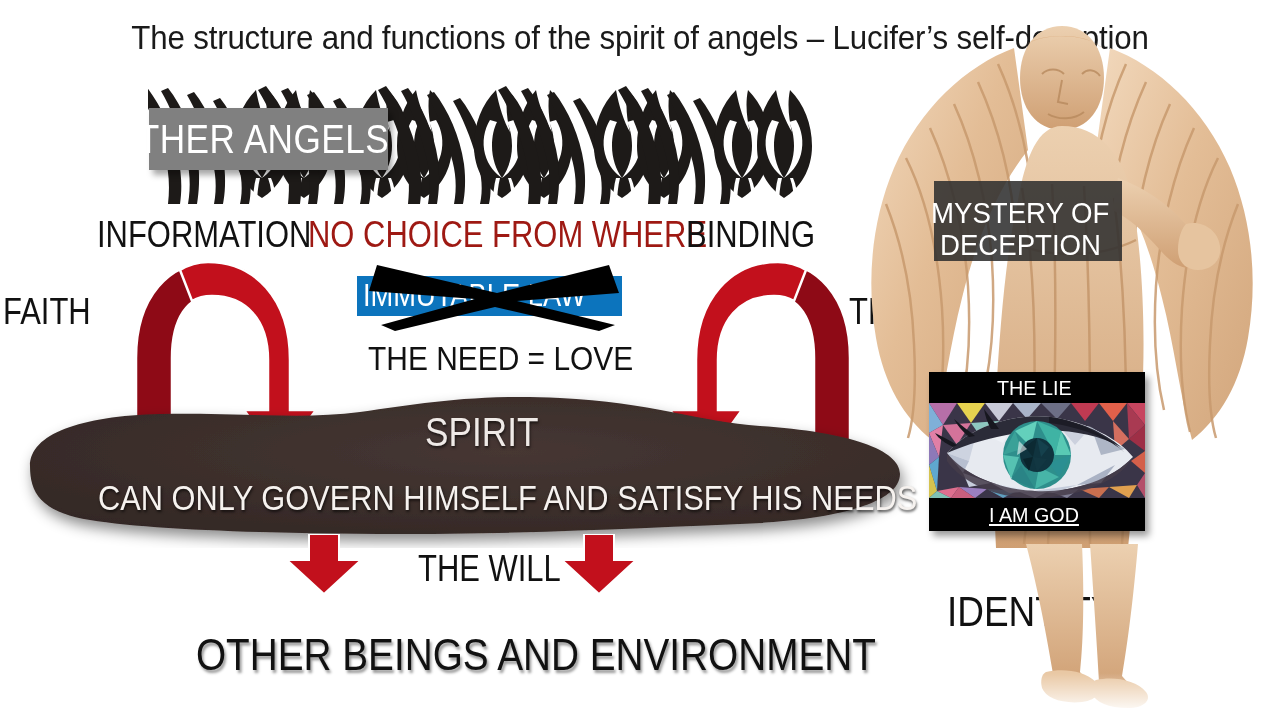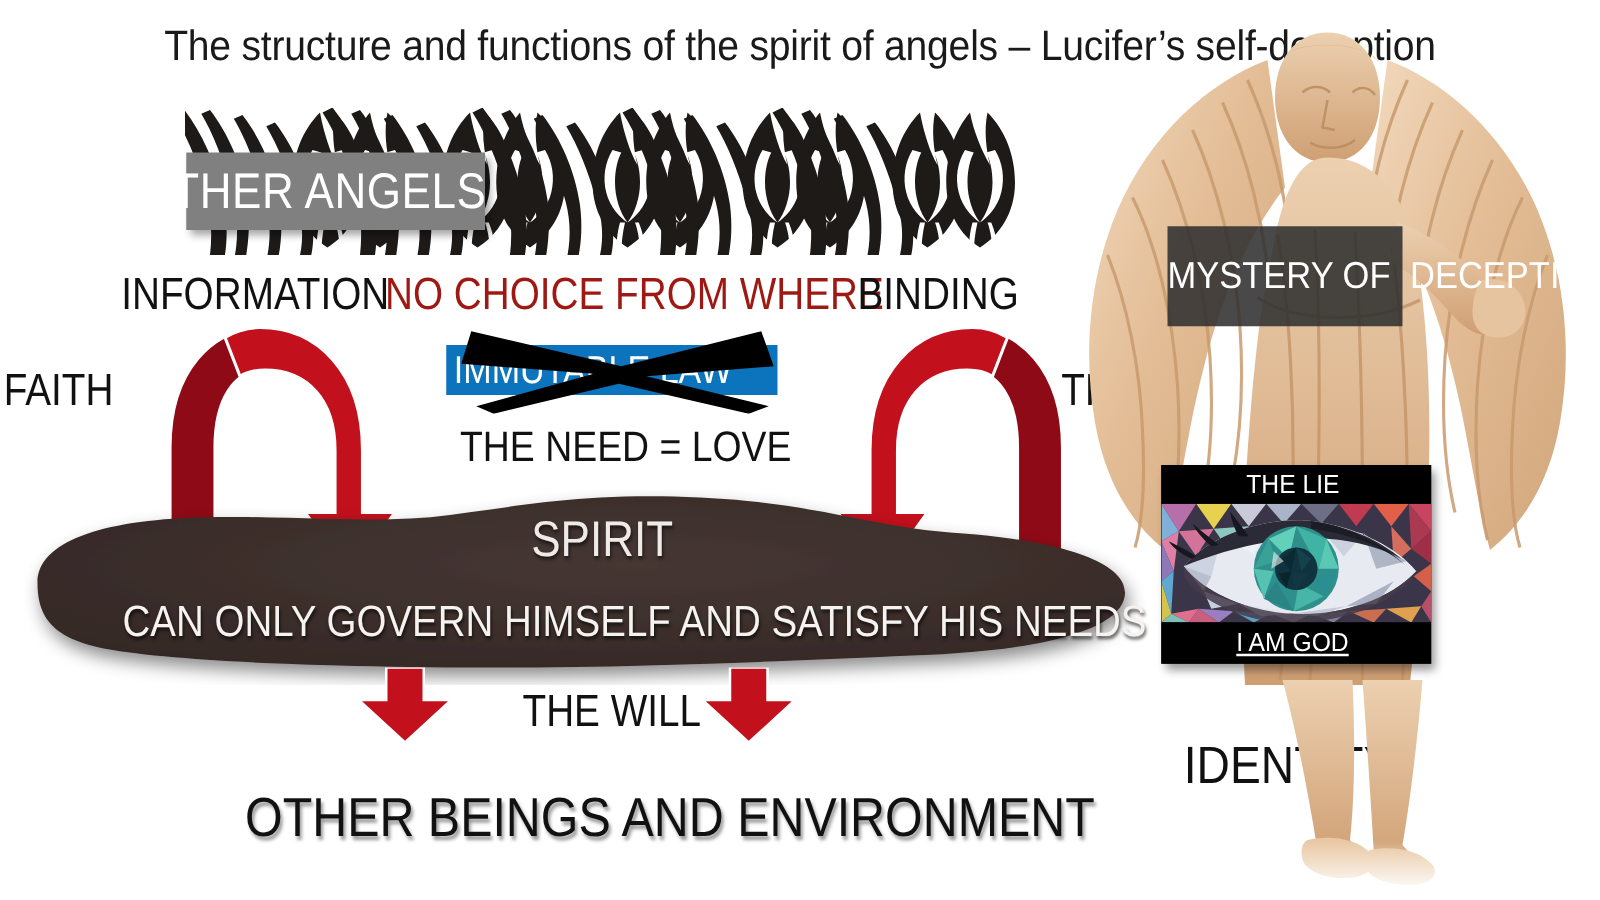--- a/index.html
+++ b/index.html
@@ -42,21 +42,21 @@
   #angel-art{
     position:absolute;
     left:148px; top:86px; width:675px; height:118px;
     overflow:hidden;
   }
   #angel-art svg{display:block;}
 
   
   #other-angels-box{
     position:absolute;
-    left:149px; top:122px;
+    left:149px; top:108px;
     width:239px; height:62px;
     background:#808080;
     box-shadow:4px 5px 6px rgba(0,0,0,0.35);
     display:flex;align-items:center;justify-content:center;
   }
   #other-angels-box span{
     color:#ffffff;font-size:40px;
     transform:scaleX(0.88);
     letter-spacing:0.5px;
   }
@@ -107,21 +107,21 @@
   #arrow-down-a{ position:absolute; left:285px; top:534px; width:78px; height:62px; }
   #arrow-down-b{ position:absolute; left:560px; top:534px; width:78px; height:62px; }
 
   
   #statue{ position:absolute; left:846px; top:8px; width:434px; height:706px; }
 
   
   #mystery-box{
     position:absolute; left:934px; top:181px; width:188px; height:80px;
     background:rgba(48,48,48,0.88);
-    display:flex;align-items:center;justify-content:space-between;
+    display:flex;flex-direction:column;align-items:center;justify-content:flex-end;
     line-height:1.06;
   }
   #mystery-box span{ color:#ffffff;font-size:30px;transform:scaleX(0.92); }
 
   
   #lie-panel{
     position:absolute; left:929px; top:372px; width:216px; height:159px;
     box-shadow:4px 5px 7px rgba(0,0,0,0.4);
     background:#000;
     overflow:hidden;

